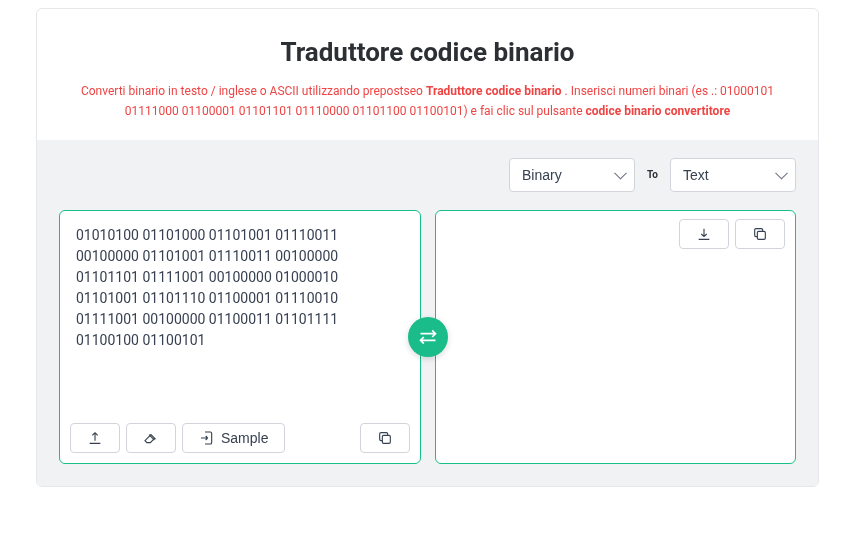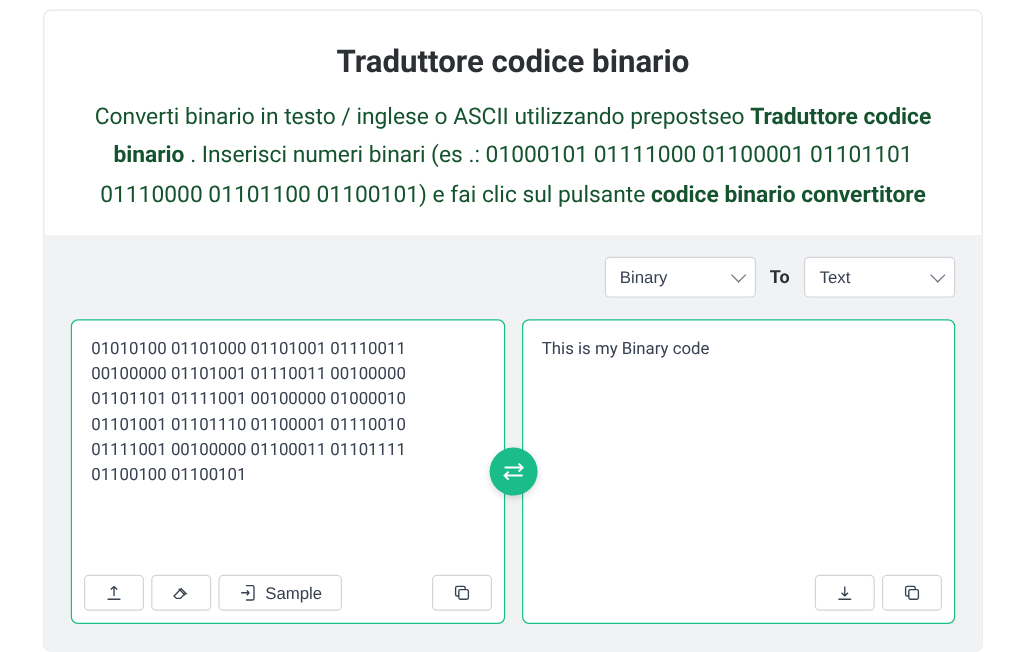--- a/index.html
+++ b/index.html
@@ -20,22 +20,22 @@
       padding: 28px 16px 18px 16px;
       text-align: center;
     }
     .title {
       font-size: 26px;
       font-weight: 700;
       color: #2c2f33;
       margin-bottom: 14px;
     }
     .subtitle {
-      font-size: 19px;
-      color: #14532d;
+      font-size: 12px;
+      color: #ef4444;
       line-height: 1.7;
       padding: 0 6px;
     }
     .subtitle strong { font-weight: 700; }
     .workarea {
       background: #f1f2f3;
       padding: 18px 22px 22px 22px;
     }
     .selectors {
       display: flex;
@@ -66,21 +66,21 @@
       right: 10px;
       top: 50%;
       width: 8px;
       height: 8px;
       border-right: 1.5px solid #6b7280;
       border-bottom: 1.5px solid #6b7280;
       transform: translateY(-70%) rotate(45deg);
       pointer-events: none;
     }
     .to-label {
-      font-size: 15px;
+      font-size: 10px;
       font-weight: 700;
       color: #2c2f33;
     }
     .panes {
       display: flex;
       gap: 14px;
       position: relative;
     }
     .pane {
       flex: 1;
@@ -203,21 +203,20 @@
         </div>
       </div>
 
       <button class="swap">
         <svg viewBox="0 0 24 24">
             <path d="M17 4l4 4-4 4M3 8h18M7 20l-4-4 4-4M21 16H3"></path>
           </svg>
       </button>
 
       <div class="pane">
-        <textarea style="">This is my Binary code</textarea>
         <div class="pane-footer">
           <div class="spacer"></div>
           <button class="tbtn">
             <svg viewBox="0 0 24 24">
                 <path d="M12 4v12m0 0l-4-4m4 4l4-4M4 20h16"></path>
               </svg>
           </button>
           <button class="tbtn">
             <svg viewBox="0 0 24 24">
                 <rect x="8" y="8" width="12" height="12" rx="2"></rect>

